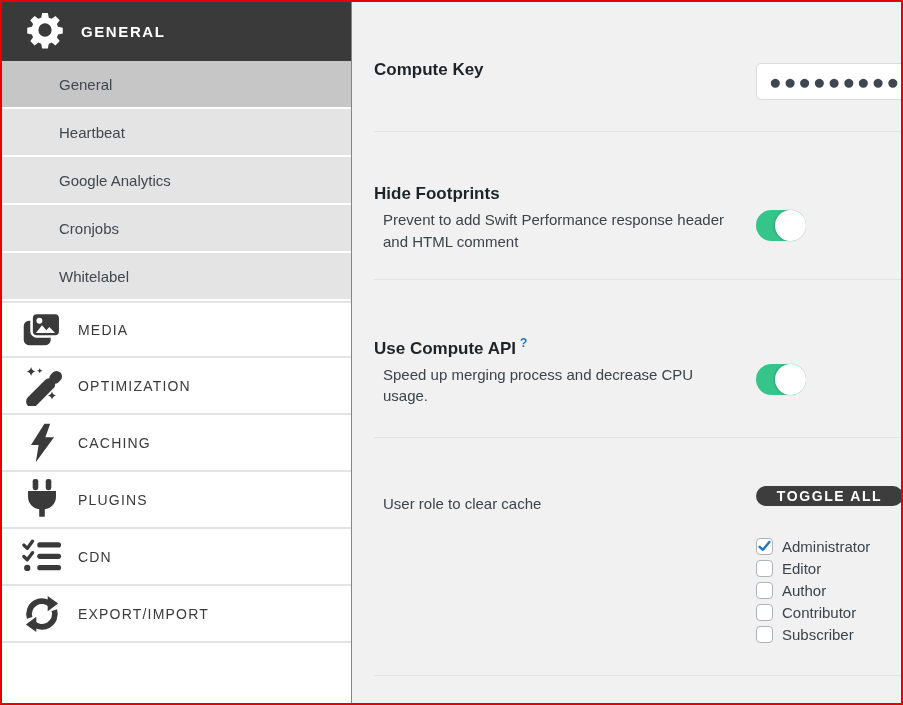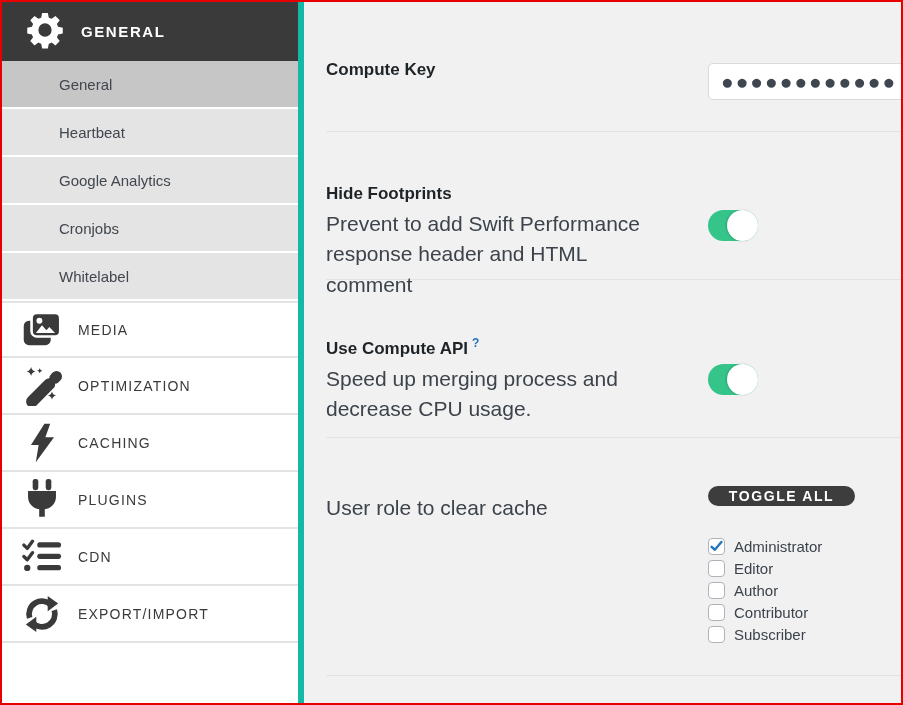--- a/index.html
+++ b/index.html
@@ -7,21 +7,21 @@
   .frame {
     width:903px; height:705px;
     border:2px solid #e60000;
     display:flex;
     overflow:hidden;
     font-family:"Liberation Sans", sans-serif;
     background:#f1f1f2;
   }
 
   
-  .sidebar { width:302px; flex:none; background:#fff; border-right:6px solid #14b8a6; overflow:hidden; }
+  .sidebar { width:350px; flex:none; background:#fff; border-right:1px solid #14b8a6; overflow:hidden; }
   .sb-header {
     height:59px; background:#3a3a3a;
     display:flex; align-items:center; padding-left:24px; gap:17px;
     cursor:pointer;
   }
   .sb-header-label { color:#fff; font-weight:bold; font-size:15px; letter-spacing:1.6px; }
   .sb-sub-item {
     height:46px; margin-bottom:2px; background:#e4e4e4;
     display:flex; align-items:center; padding-left:57px;
     font-size:15px; color:#41474e; cursor:pointer;
@@ -40,21 +40,21 @@
   .content { flex:1; position:relative; background:#f1f1f2; overflow:hidden; }
   .row { position:relative; padding-left:22px; }
   .row-1 { height:129px; padding-top:58px; }
   .row-2 { height:147px; padding-top:52px; }
   .row-3 { height:157px; padding-top:56px; }
   .row-4 { height:237px; padding-top:50px; }
   .divider { height:1px; background:#e3e3e3; margin-left:22px; }
 
   .setting-title { margin:0; font-size:17px; font-weight:bold; color:#1d2327; }
   .help { color:#1e73be; font-weight:bold; font-size:12px; margin-left:4px; cursor:pointer; }
-  .setting-desc { margin:5px 0 0; font-size:21px; color:#3c434a; line-height:1.45; max-width:352px; }
+  .setting-desc { margin:5px 9px 0; font-size:15px; color:#3c434a; line-height:1.45; max-width:352px; }
 
   .ctrl { position:absolute; left:404px; }
   .ctrl-input  { top:61px; }
   .ctrl-t2 { top:78px; }
   .ctrl-t3 { top:84px; }
   .ctrl-btn { top:48px; }
   .ctrl-cbs { top:97px; }
 
   .pw-field {
     width:250px; height:37px; background:#fff;

